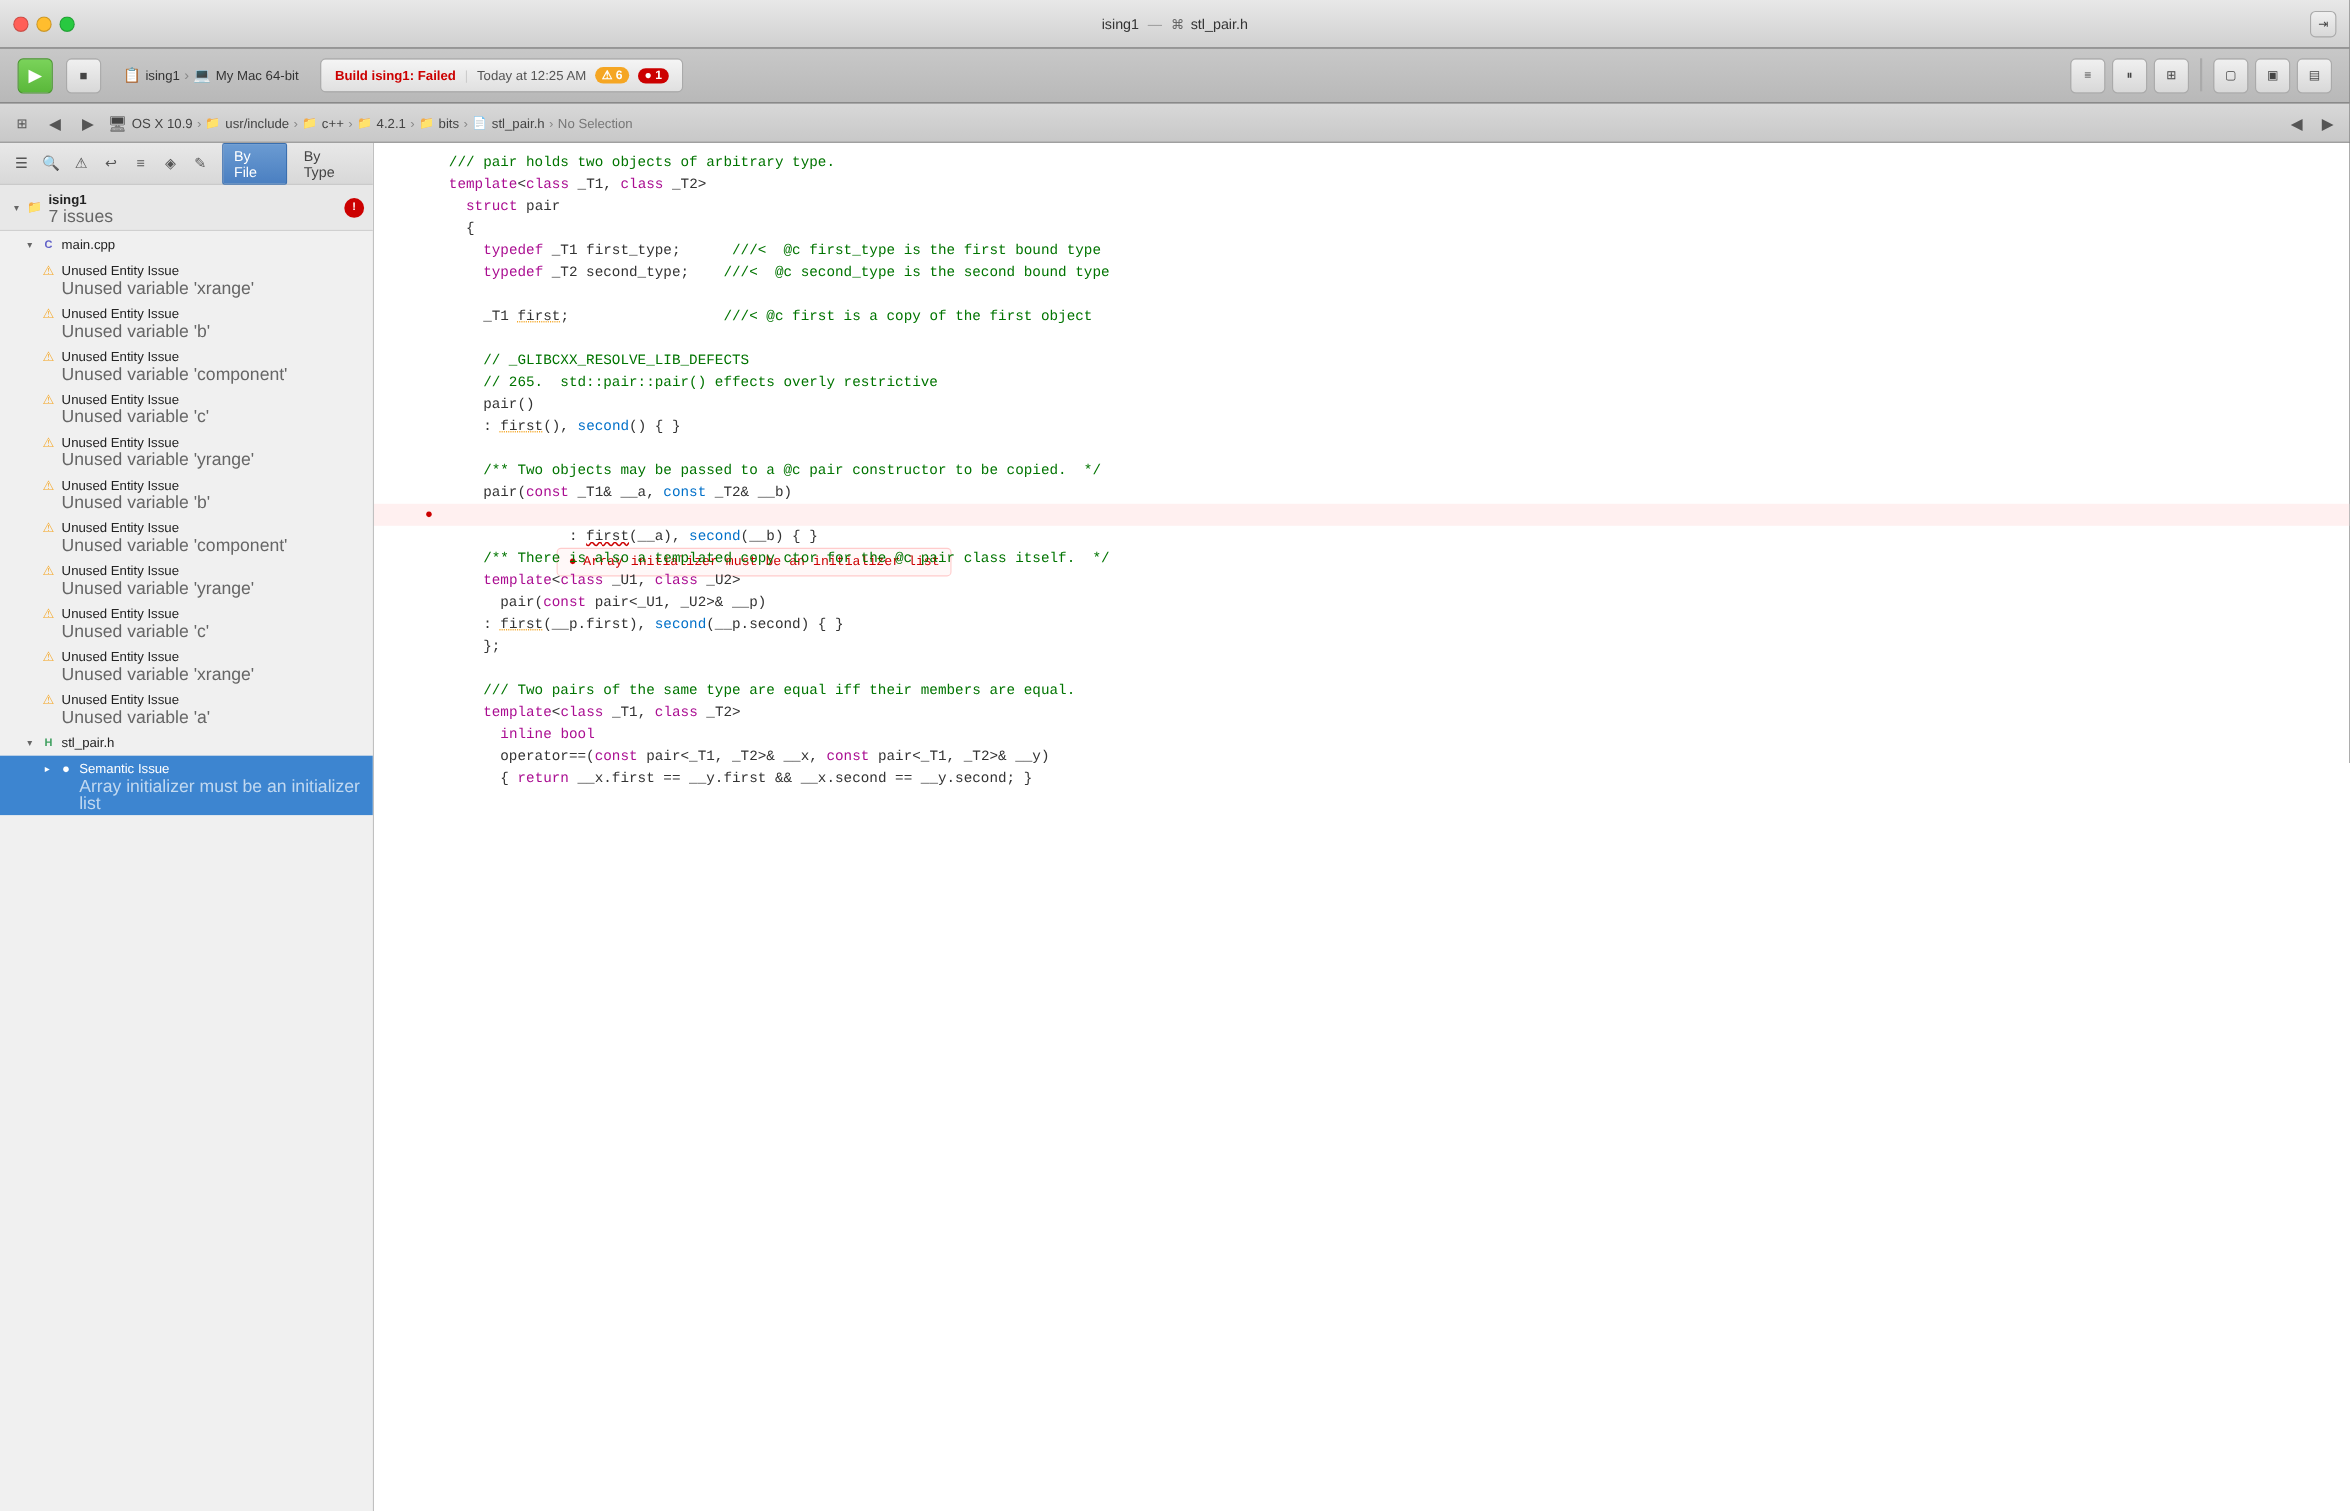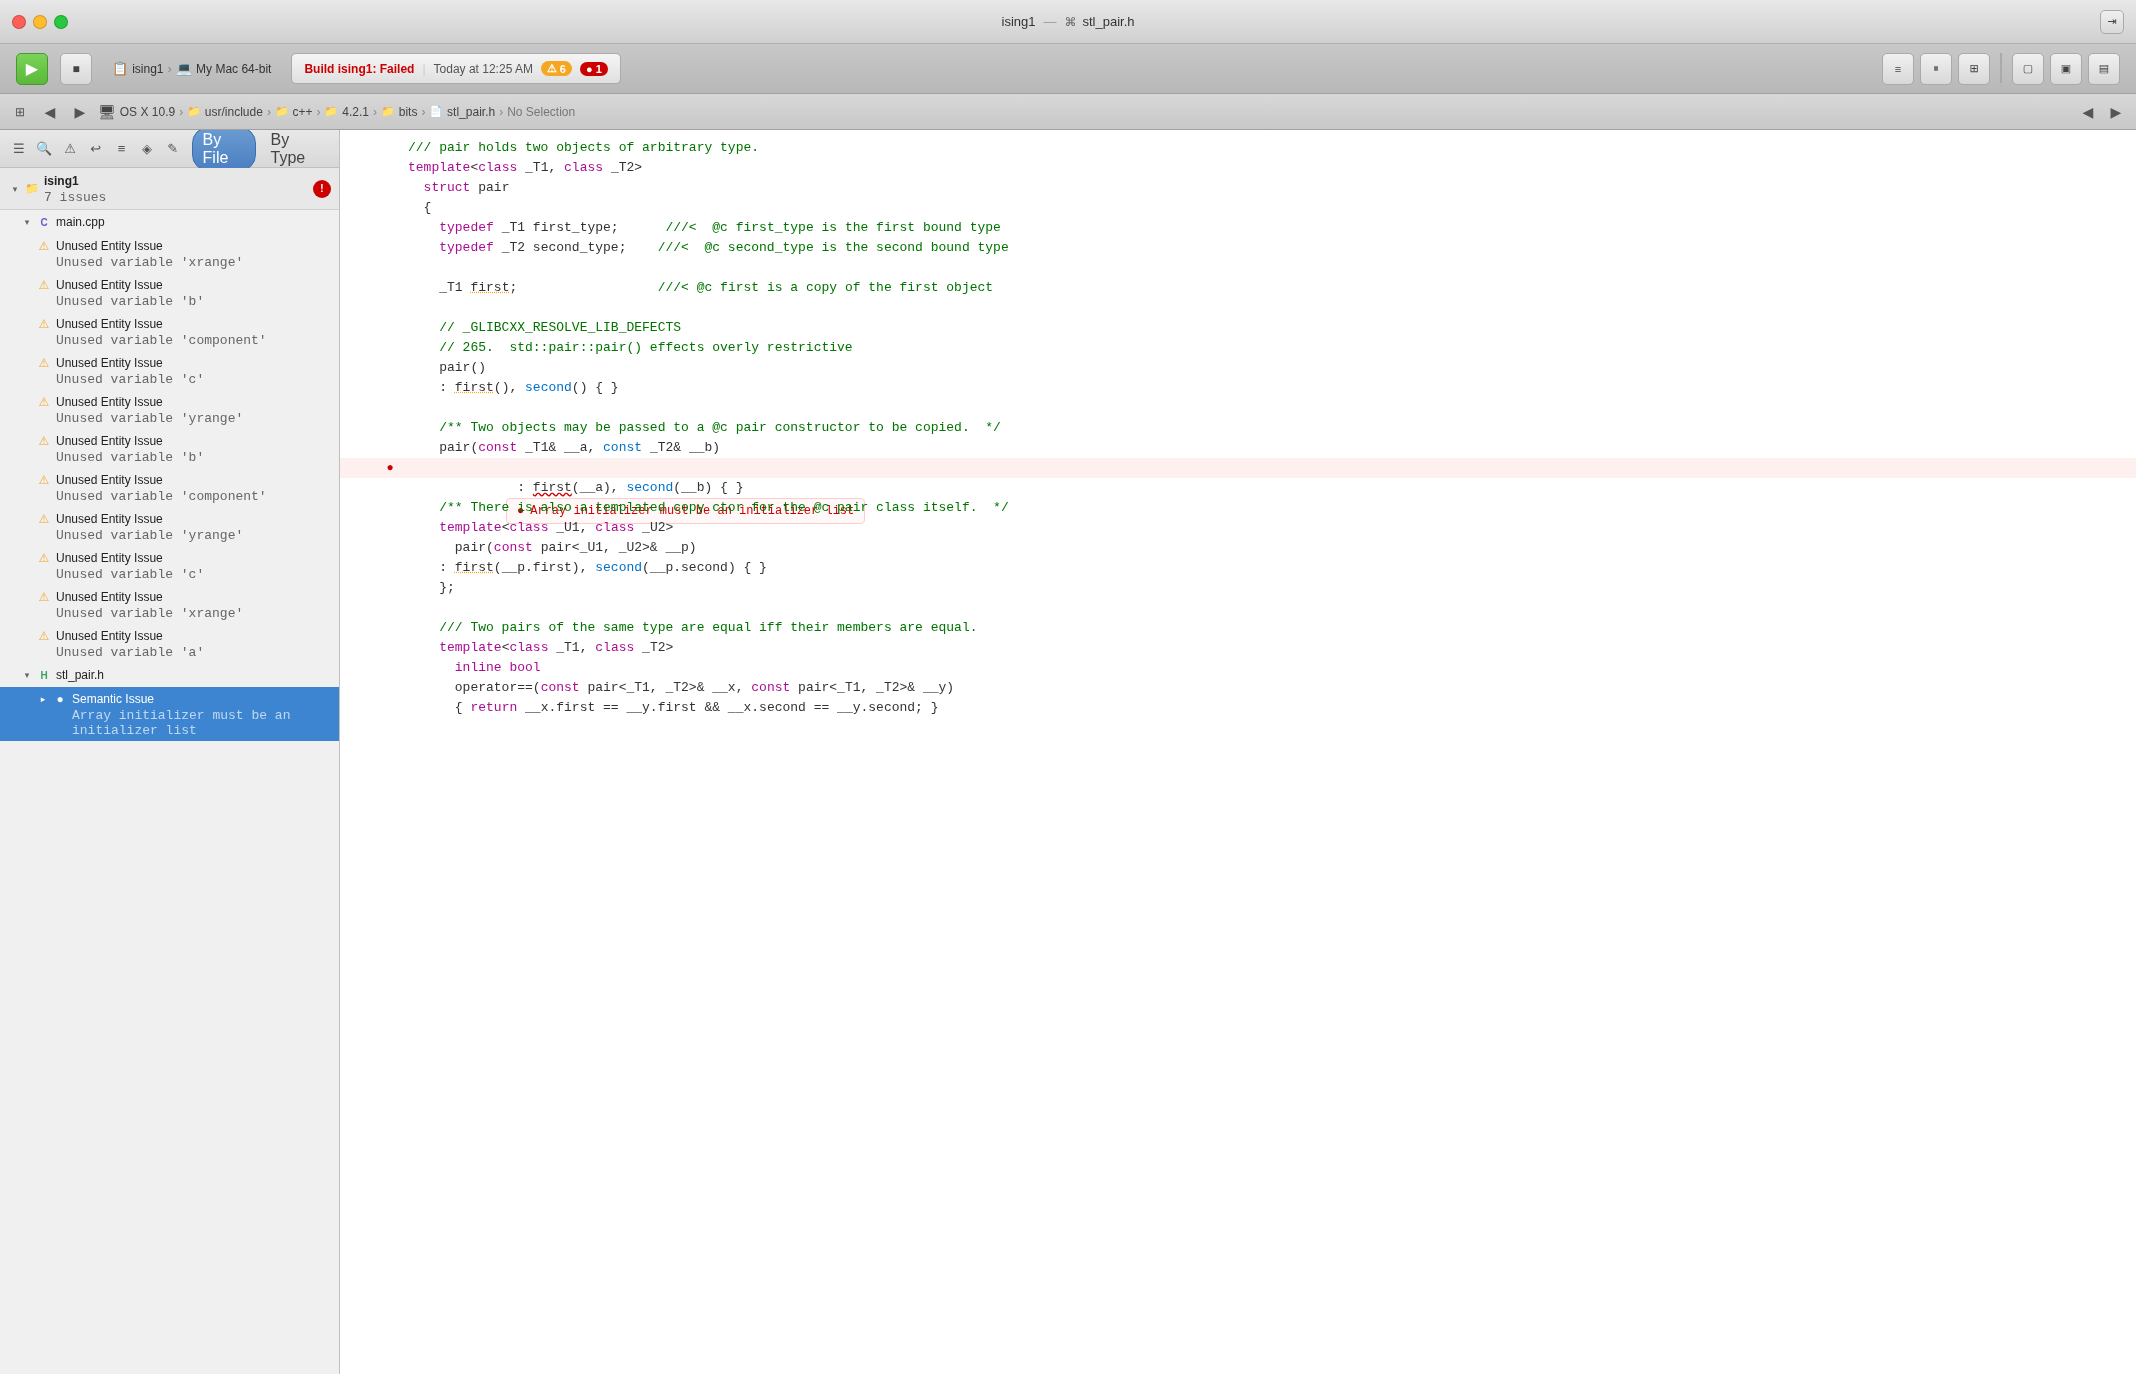--- a/index.html
+++ b/index.html
@@ -183,22 +183,22 @@
       border-bottom: 1px solid #c0c0c0;
     }
 
     .filter-tabs {
       display: flex;
       gap: 4px;
       margin-bottom: 0;
     }
     .filter-tab {
       padding: 3px 10px;
-      border-radius: 16px;
-      font-size: 16px;
+      border-radius: 2px;
+      font-size: 13px;
       cursor: pointer;
       border: 1px solid transparent;
       color: #444;
     }
     .filter-tab.active {
       background: linear-gradient(to bottom, #6b9bd2, #4a7fc1);
       color: white;
       border-color: #3a6faf;
     }
 
@@ -265,24 +265,23 @@
       display: flex;
       flex-direction: column;
     }
     .item-title {
       font-size: 12px;
       color: #222;
       line-height: 18px;
     }
     .tree-item.selected .item-title { color: white; }
     .item-desc {
-      font-size: 13px;
+      font-size: 16px;
       color: #666;
       line-height: 15px;
-      font-family: Liberation Mono, monospace;
     }
 
     .group-header {
       display: flex;
       align-items: center;
       padding: 4px 8px;
       cursor: pointer;
       background: #e8e8e8;
       border-bottom: 1px solid #d0d0d0;
     }

